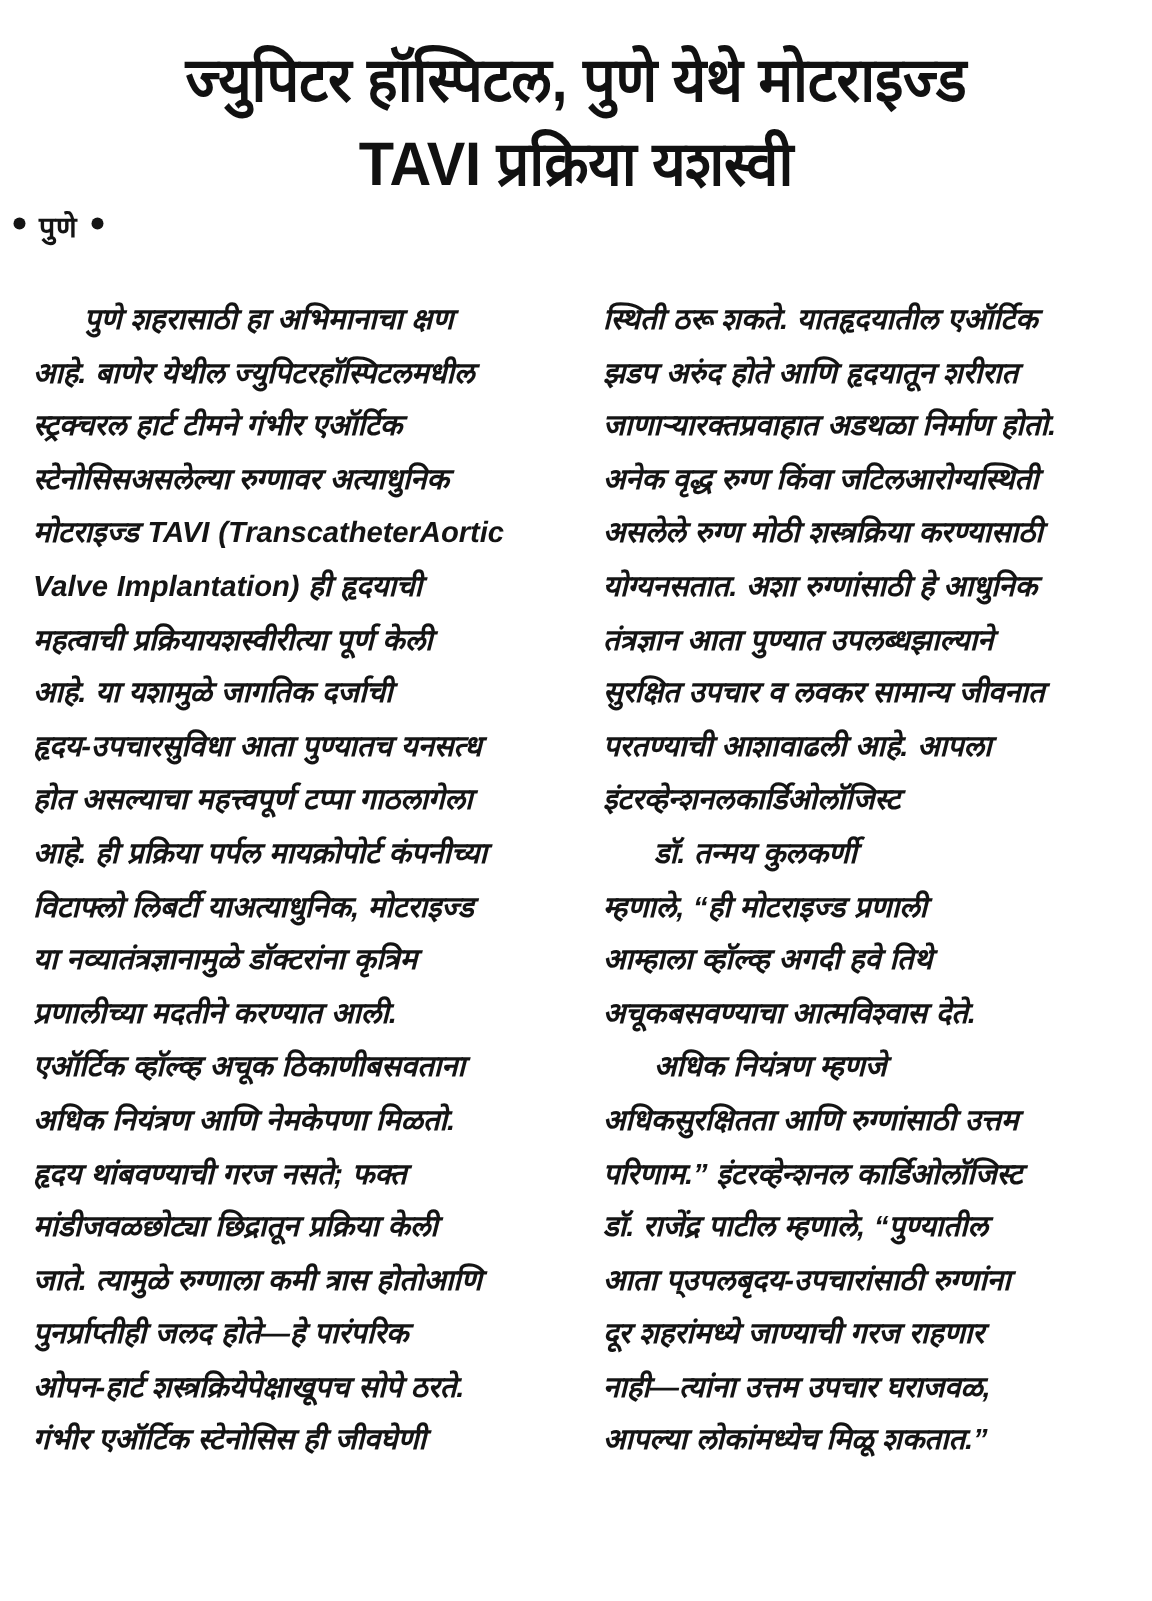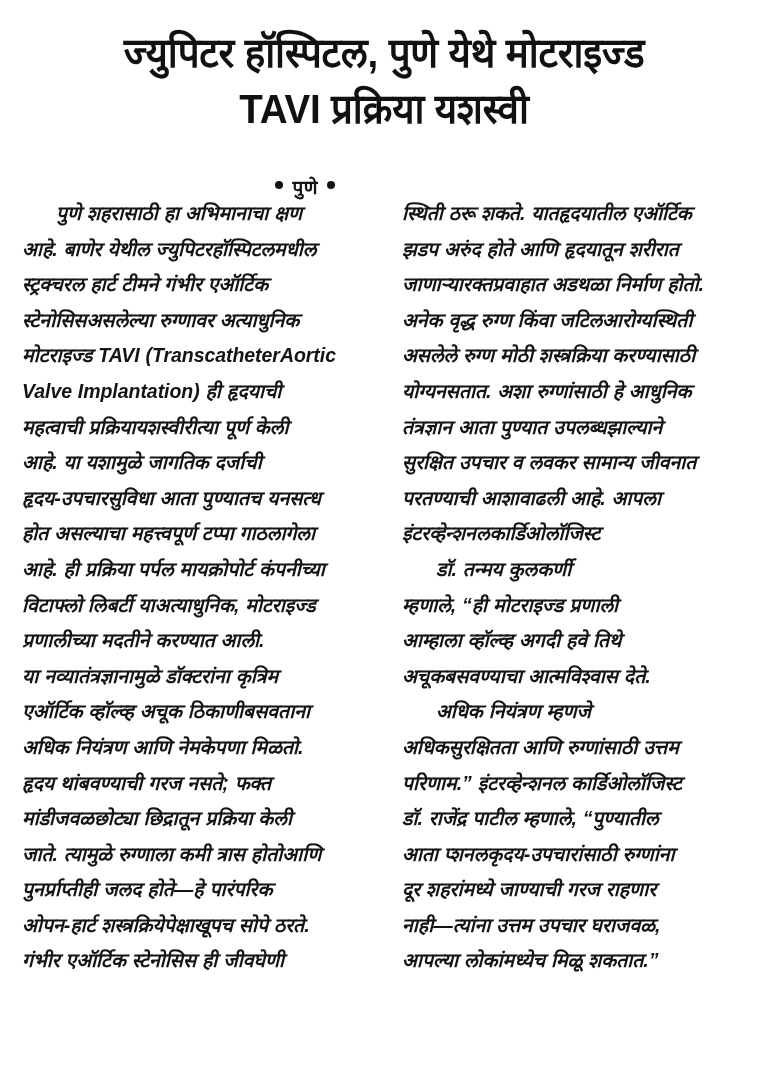--- a/index.html
+++ b/index.html
@@ -41,23 +41,22 @@
     transform: scaleX(0.94);
     transform-origin: center top;
   }
   .headline .hl-line {
     display: block;
     white-space: nowrap;
   }
 
   
   .byline-wrap {
-    margin-top: 36px;
     width: 344px;
-    text-align: right;
+    text-align: left;
   }
   .byline {
     display: inline-block;
     font-size: 19px;
     font-weight: 700;
     color: #141414;
     letter-spacing: 0.5px;
   }
   .byline .dot {
     display: inline-block;
@@ -128,22 +127,22 @@
         <span class="body-line">स्ट्रक्चरल हार्ट टीमने गंभीर एऑर्टिक</span>
         <span class="body-line">स्टेनोसिसअसलेल्या रुग्णावर अत्याधुनिक</span>
         <span class="body-line">मोटराइज्ड TAVI (TranscatheterAortic</span>
         <span class="body-line">Valve Implantation) ही हृदयाची</span>
         <span class="body-line">महत्वाची प्रक्रियायशस्वीरीत्या पूर्ण केली</span>
         <span class="body-line">आहे. या यशामुळे जागतिक दर्जाची</span>
         <span class="body-line">हृदय-उपचारसुविधा आता पुण्यातच यनसत्ध</span>
         <span class="body-line">होत असल्याचा महत्त्वपूर्ण टप्पा गाठलागेला</span>
         <span class="body-line">आहे. ही प्रक्रिया पर्पल मायक्रोपोर्ट कंपनीच्या</span>
         <span class="body-line">विटाफ्लो लिबर्टी याअत्याधुनिक, मोटराइज्ड</span>
+        <span class="body-line">या नव्यातंत्रज्ञानामुळे डॉक्टरांना कृत्रिम</span>
         <span class="body-line">प्रणालीच्या मदतीने करण्यात आली.</span>
-        <span class="body-line">या नव्यातंत्रज्ञानामुळे डॉक्टरांना कृत्रिम</span>
         <span class="body-line">एऑर्टिक व्हॉल्व्ह अचूक ठिकाणीबसवताना</span>
         <span class="body-line">अधिक नियंत्रण आणि नेमकेपणा मिळतो.</span>
         <span class="body-line">हृदय थांबवण्याची गरज नसते; फक्त</span>
         <span class="body-line">मांडीजवळछोट्या छिद्रातून प्रक्रिया केली</span>
         <span class="body-line">जाते. त्यामुळे रुग्णाला कमी त्रास होतोआणि</span>
         <span class="body-line">पुनर्प्राप्तीही जलद होते—हे पारंपरिक</span>
         <span class="body-line">ओपन-हार्ट शस्त्रक्रियेपेक्षाखूपच सोपे ठरते.</span>
         <span class="body-line">गंभीर एऑर्टिक स्टेनोसिस ही जीवघेणी</span>
       </p>
     </div>
@@ -161,21 +160,21 @@
         <span class="body-line">परतण्याची आशावाढली आहे. आपला</span>
         <span class="body-line">इंटरव्हेन्शनलकार्डिओलॉजिस्ट</span>
         <span class="body-line ind">डॉ. तन्मय कुलकर्णी</span>
         <span class="body-line">म्हणाले, “ही मोटराइज्ड प्रणाली</span>
         <span class="body-line">आम्हाला व्हॉल्व्ह अगदी हवे तिथे</span>
         <span class="body-line">अचूकबसवण्याचा आत्मविश्वास देते.</span>
         <span class="body-line ind">अधिक नियंत्रण म्हणजे</span>
         <span class="body-line">अधिकसुरक्षितता आणि रुग्णांसाठी उत्तम</span>
         <span class="body-line">परिणाम.” इंटरव्हेन्शनल कार्डिओलॉजिस्ट</span>
         <span class="body-line">डॉ. राजेंद्र पाटील म्हणाले, “पुण्यातील</span>
-        <span class="body-line">आता प्शनलकृदय-उपचारांसाठी रुग्णांना</span>
+        <span class="body-line">आता प्उपलबृदय-उपचारांसाठी रुग्णांना</span>
         <span class="body-line">दूर शहरांमध्ये जाण्याची गरज राहणार</span>
         <span class="body-line">नाही—त्यांना उत्तम उपचार घराजवळ,</span>
         <span class="body-line">आपल्या लोकांमध्येच मिळू शकतात.”</span>
       </p>
     </div>
 
   </div>
 </div>
 
 </body></html>

